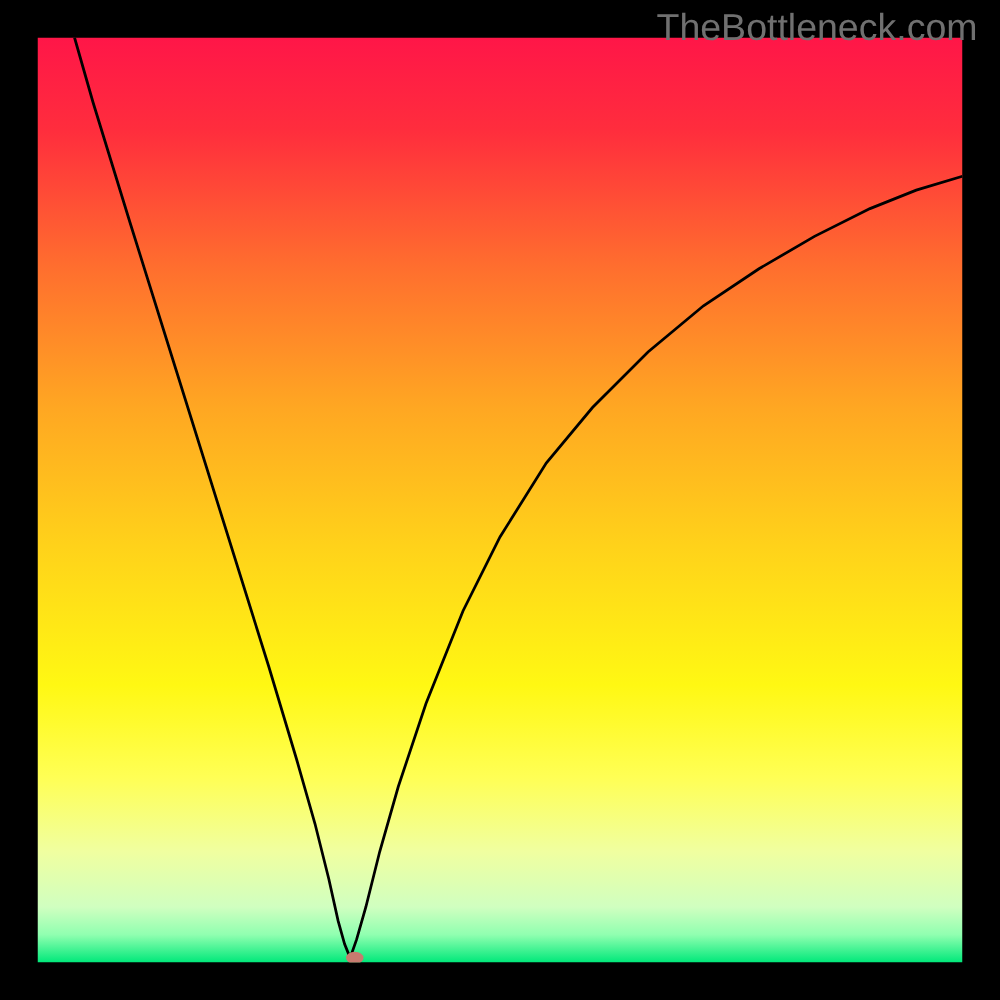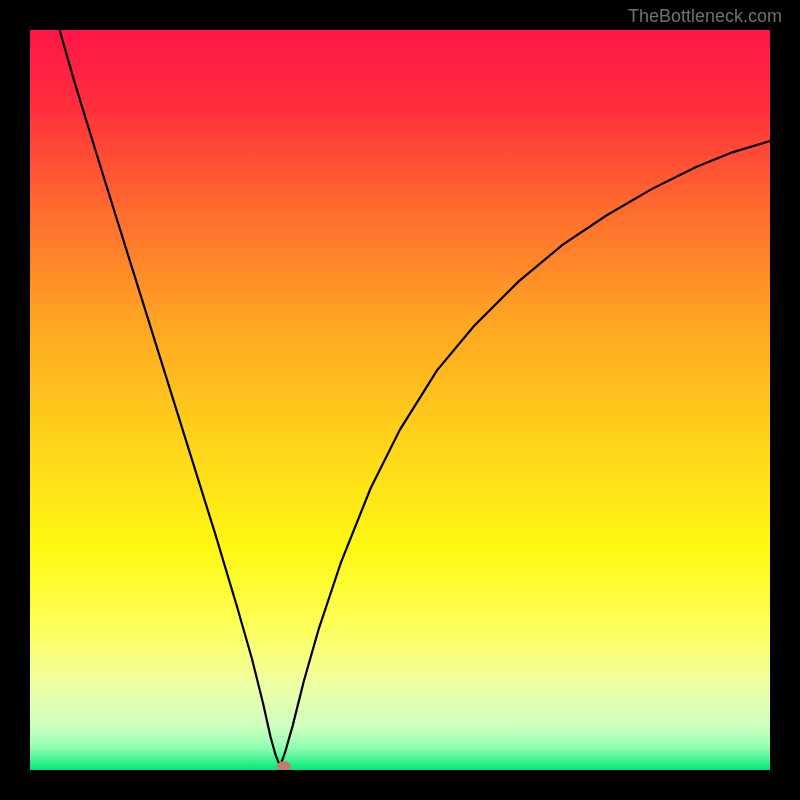--- a/index.html
+++ b/index.html
@@ -10,21 +10,21 @@
     background: #000;
     position: relative;
     overflow: hidden;
     font-family: Arial, sans-serif;
   }
   .watermark {
     position: absolute;
     top: 6px;
     right: 18px;
     color: #707070;
-    font-size: 18px;
+    font-size: 30px;
     font-weight: normal;
     z-index: 10;
   }
   .plot-area {
     position: absolute;
     top: 30px;
     left: 30px;
     width: 740px;
     height: 740px;
   }

